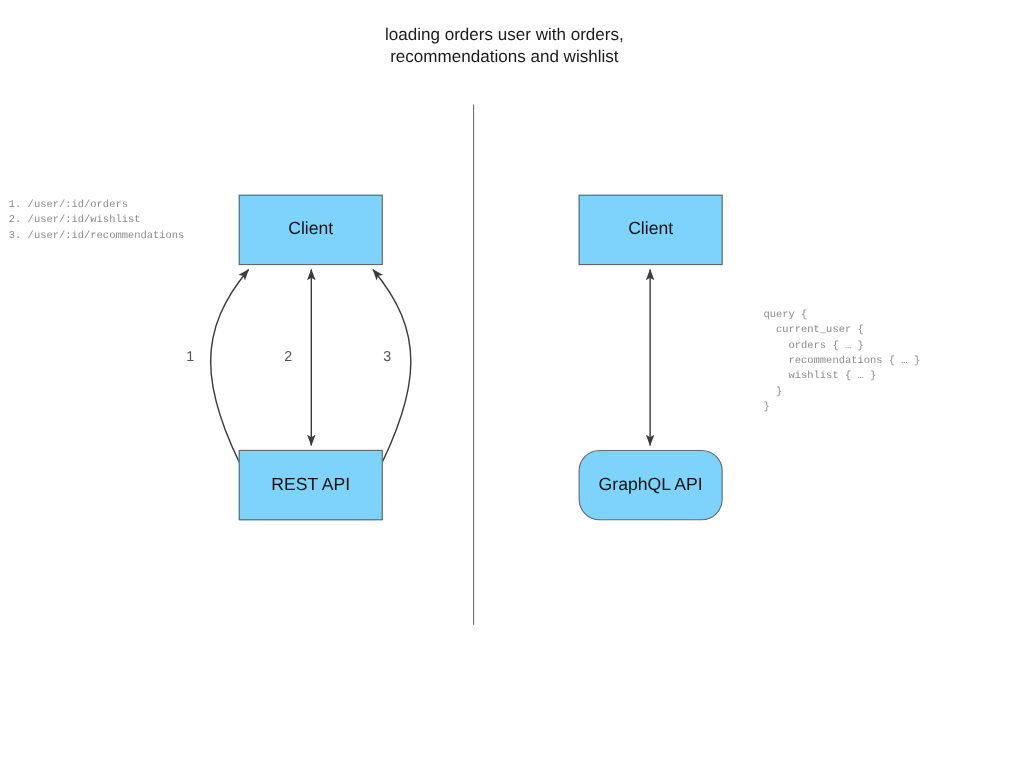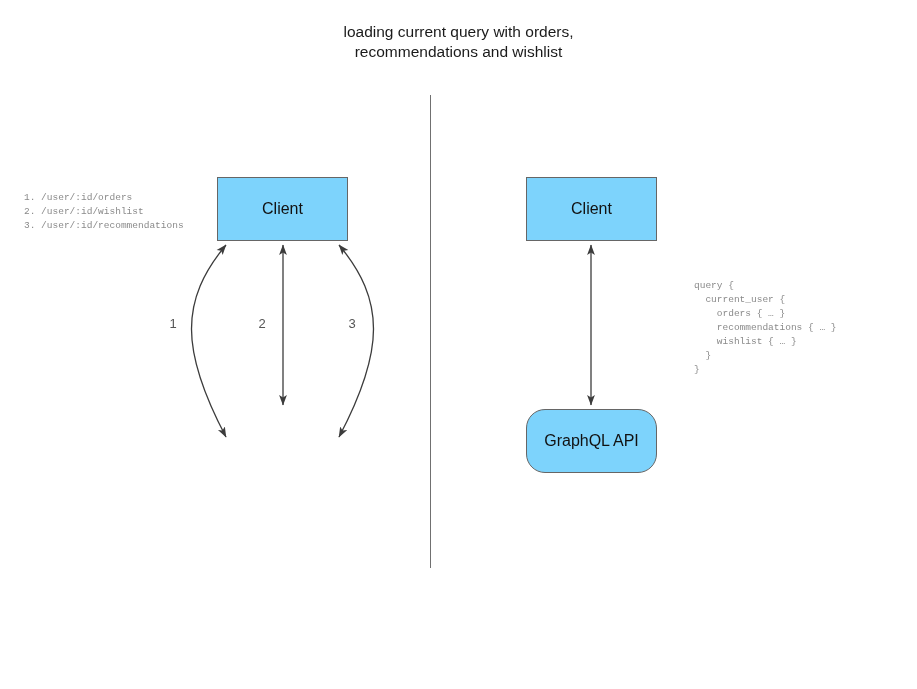--- a/index.html
+++ b/index.html
@@ -73,39 +73,39 @@
 
   
   .mono-block {
     position: absolute;
     font-family: "Liberation Mono", "DejaVu Sans Mono", monospace;
     font-size: 9.5px;
     line-height: 14px;
     color: #8a8a8a;
     white-space: pre;
   }
-  .rest-routes  { left: 8px;   top: 191px; margin-left: 16px; }
+  .rest-routes  { left: 8px;   top: 179px; }
   .gql-query    { left: 694px; top: 279px; }
 
   
   .edges {
     position: absolute;
     left: 0;
     top: 0;
     width: 917px;
     height: 689px;
     pointer-events: none;
   }
 </style>
 </head>
 <body>
 
 <div id="canvas">
 
-  <div class="diagram-title">loading current query with orders,
+  <div class="diagram-title">loading orders user with orders,
 recommendations and wishlist</div>
 
   <div class="divider"></div>
 
   <svg class="edges" viewBox="0 0 917 689" xmlns="http://www.w3.org/2000/svg">
     <defs>
       <marker id="arrowEnd" markerWidth="9" markerHeight="9" refX="7.6" refY="3" orient="auto" markerUnits="strokeWidth">
         <path d="M0,0 L8,3 L0,6 L1.9,3 z" fill="#3c3c3c"></path>
       </marker>
       <marker id="arrowStart" markerWidth="9" markerHeight="9" refX="0.4" refY="3" orient="auto" markerUnits="strokeWidth">
@@ -119,20 +119,23 @@
 
     <path d="M 339,245 C 385,300 385,350 339,437" fill="none" stroke="#3c3c3c" stroke-width="1.3" marker-start="url(#arrowStart)" marker-end="url(#arrowEnd)"></path>
 
     <path d="M 591,245 L 591,405" fill="none" stroke="#3c3c3c" stroke-width="1.3" marker-start="url(#arrowStart)" marker-end="url(#arrowEnd)"></path>
   </svg>
 
   <div class="node node-client-left">
     <span>Client</span>
   </div>
 
+  <div class="node node-rest-api">
+    <span>REST API</span>
+  </div>
 
   <div class="mono-block rest-routes">1. /user/:id/orders
 2. /user/:id/wishlist
 3. /user/:id/recommendations</div>
 
   <div class="edge-label edge-label-1">1</div>
   <div class="edge-label edge-label-2">2</div>
   <div class="edge-label edge-label-3">3</div>
 
   <div class="node node-client-right">

